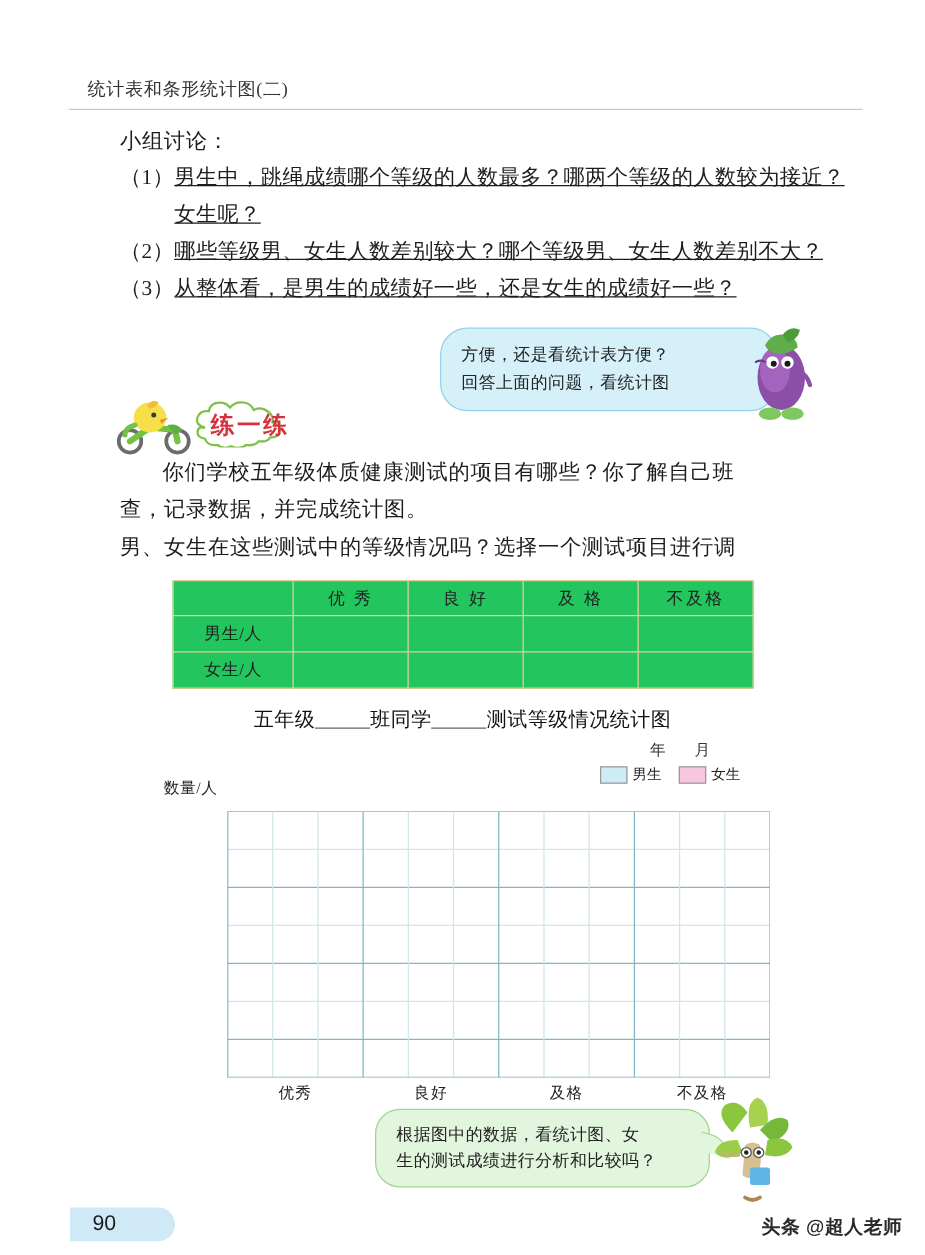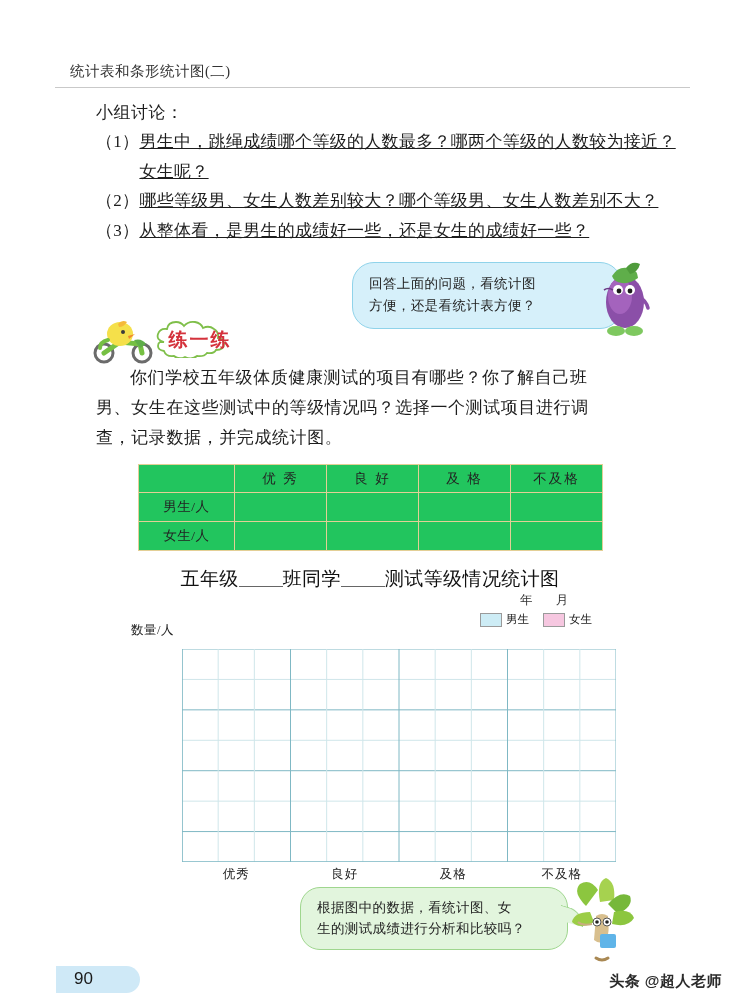--- a/index.html
+++ b/index.html
@@ -174,21 +174,21 @@
   .tally-table col.cx { width: 92px; }
   .tally-table tr.head td { height: 25px; }
 
   
   .chart-title {
     position: absolute;
     left: 0;
     top: 566px;
     width: 740px;
     text-align: center;
-    font-size: 19px;
+    font-size: 16px;
     letter-spacing: 0.4px;
     color: #111;
   }
   .blank-line {
     display: inline-block;
     width: 44px;
     border-bottom: 1px solid #666;
     vertical-align: -2px;
   }
   .date-line {
@@ -338,22 +338,22 @@
     <span class="q-text">哪些等级男、女生人数差别较大？哪个等级男、女生人数差别不大？</span>
   </div>
 
   <div class="q-row">
     <span class="q-num">（3）</span>
     <span class="q-text">从整体看，是男生的成绩好一些，还是女生的成绩好一些？</span>
   </div>
 </div>
 
 <div class="bubble-top">
+  <div>方便，还是看统计表方便？</div>
   <div>回答上面的问题，看统计图</div>
-  <div>方便，还是看统计表方便？</div>
   <div class="tail"></div>
 </div>
 
 <svg class="eggplant" viewBox="0 0 62 86">
   <ellipse cx="33" cy="50" rx="19" ry="26" fill="#8b4fa8"></ellipse>
   <ellipse cx="28" cy="44" rx="12" ry="18" fill="#a463bd"></ellipse>
   <path d="M20 24 q6 -10 16 -8 q10 2 10 10 q-8 6 -16 5 q-8 -1 -10 -7z" fill="#5fae4a"></path>
   <path d="M34 16 q6 -8 14 -4 q-2 8 -10 10z" fill="#4f9b3c"></path>
   <circle cx="26" cy="38" r="5" fill="#ffffff"></circle>
   <circle cx="38" cy="38" r="5" fill="#ffffff"></circle>
@@ -380,22 +380,22 @@
 
   <svg class="practice-cloud" viewBox="0 0 94 38">
     <path d="M12 22 q-8 -2 -6 -8 q2 -6 9 -5 q1 -7 9 -7 q5 0 8 4 q4 -5 11 -4 q6 1 8 6 q6 -3 11 1 q5 3 4 9 q6 1 6 6 q0 6 -8 6 q-2 4 -9 3 q-3 4 -10 3 q-5 4 -12 1 q-6 3 -11 -1 q-8 1 -10 -5 q-6 -1 -6 -5 q0 -3 2 -4z" fill="none" stroke="#7fbf4a" stroke-width="1.8"></path>
   </svg>
 
   <div class="practice-label">练一练</div>
 </div>
 
 <div class="practice-para">
   <div class="indent">你们学校五年级体质健康测试的项目有哪些？你了解自己班</div>
+  <div>查，记录数据，并完成统计图。</div>
   <div>男、女生在这些测试中的等级情况吗？选择一个测试项目进行调</div>
-  <div>查，记录数据，并完成统计图。</div>
 </div>
 
 <table class="tally-table">
   <colgroup>
     <col class="c0">
       <col class="cx">
       <col class="cx">
       <col class="cx">
       <col class="cx">
   </colgroup>

